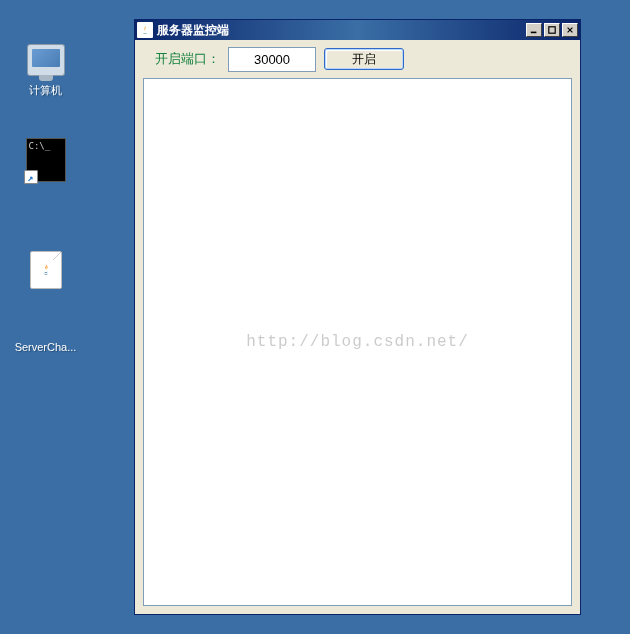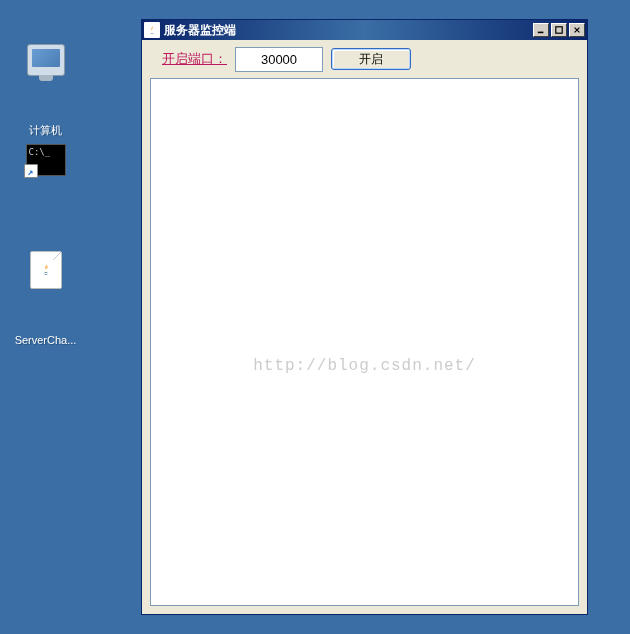--- a/index.html
+++ b/index.html
@@ -29,26 +29,25 @@
       margin-bottom: 4px;
       display: flex;
       align-items: center;
       justify-content: center;
     }
     .desktop-icon .label {
       text-align: center;
       font-size: 11px;
       line-height: 1.2;
       text-shadow: 1px 1px 1px rgba(0,0,0,0.3);
-      margin-top: 40px;
     }
     
     .icon-computer { left: 8px; top: 40px; }
     .icon-cmd { left: 8px; top: 140px; }
-    .icon-server { left: 8px; top: 250px; }
+    .icon-server { left: 8px; top: 250px; gap: 47px; }
     
     
     .monitor-icon {
       width: 38px;
       height: 32px;
       background: #d0dde8;
       border-radius: 3px;
       position: relative;
       border: 1px solid #8899aa;
     }
@@ -68,21 +67,21 @@
       transform: translateX(-50%);
       width: 14px;
       height: 6px;
       background: #aab8c5;
       border-radius: 0 0 3px 3px;
     }
     
     
     .cmd-icon {
       width: 40px;
-      height: 32px;
+      height: 44px;
       background: #000;
       border: 1px solid #555;
       position: relative;
       color: #ccc;
       font-size: 9px;
       padding: 2px;
       font-family: monospace;
     }
     .cmd-shortcut {
       position: absolute;
@@ -127,21 +126,21 @@
     .java-cup-mini {
       width: 14px;
       height: 14px;
       position: relative;
     }
     .java-cup-mini svg { width: 100%; height: 100%; }
     
     
     .app-window {
       position: absolute;
-      left: 141px;
+      left: 134px;
       top: 19px;
       width: 447px;
       height: 596px;
       background: #ece9d8;
       border: 1px solid #0a246a;
       display: flex;
       flex-direction: column;
     }
     
     .titlebar {
@@ -186,23 +185,22 @@
     
     .toolbar {
       height: 38px;
       display: flex;
       align-items: center;
       padding: 0 8px;
       gap: 8px;
     }
     .port-label {
       font-size: 13px;
-      color: #be185d;
+      color: #15803d;
       padding-left: 12px;
-      text-decoration: underline;
     }
     .port-input {
       width: 88px;
       height: 25px;
       border: 1px solid #7f9db9;
       background: #fff;
       text-align: center;
       font-size: 13px;
       font-family: inherit;
       padding: 0 4px;
@@ -239,21 +237,20 @@
     .watermark {
       position: absolute;
       top: 50%;
       left: 50%;
       transform: translate(-50%, -50%);
       color: #ccc;
       font-size: 16px;
       font-family: "Courier New", monospace;
       letter-spacing: 1px;
       white-space: nowrap;
-      margin-top: 24px;
     }
   </style>
 </head>
 <body>
 
 <div class="desktop-icon icon-computer">
   <div class="icon-img">
     <div class="monitor-icon"></div>
   </div>
   <div class="label">计算机</div>

